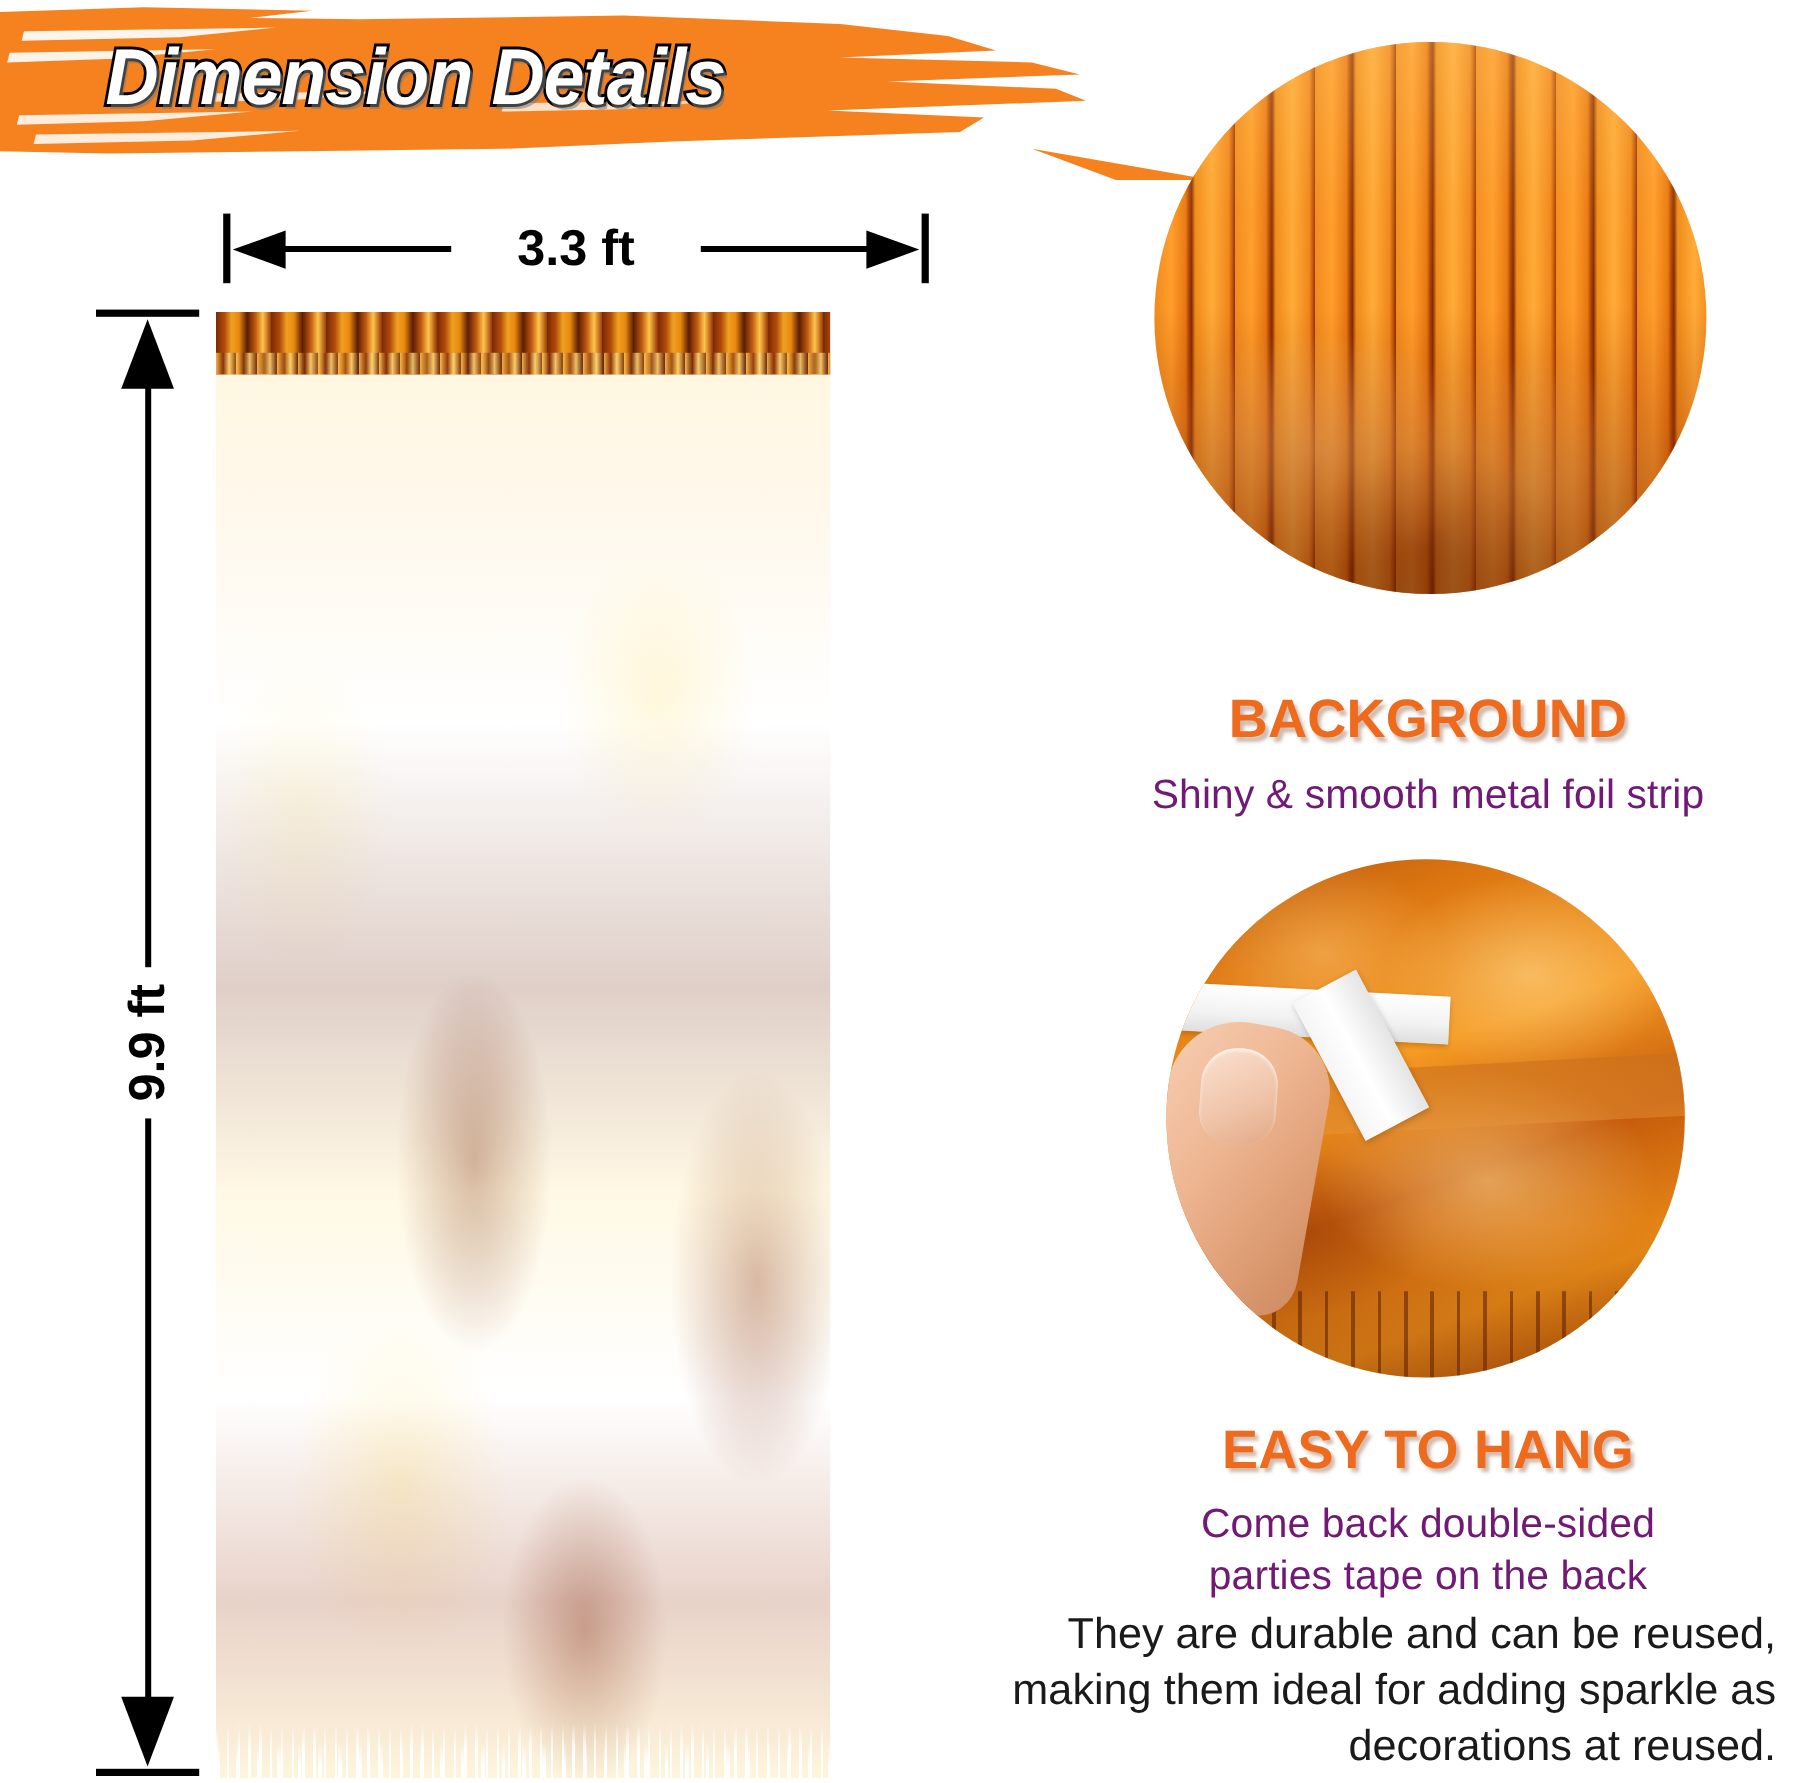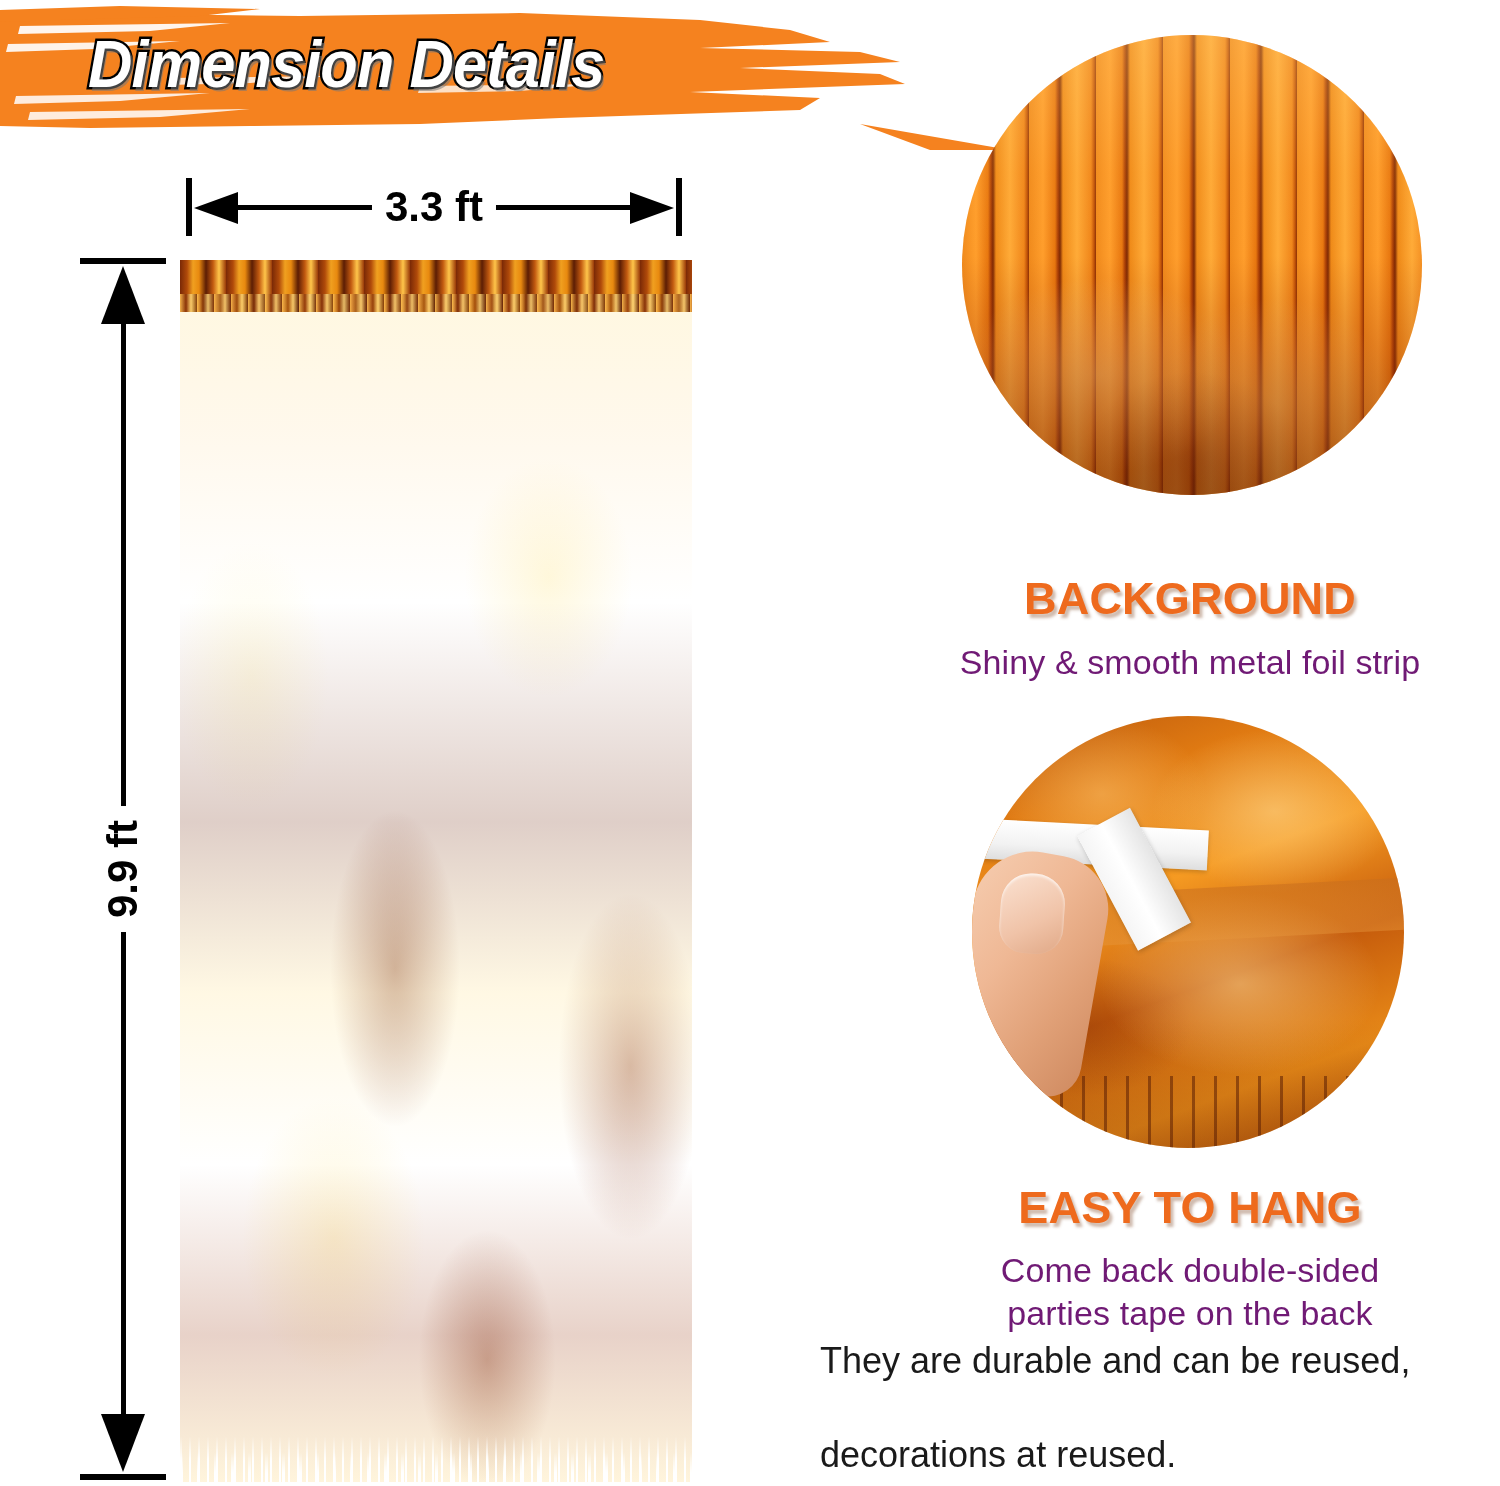--- a/index.html
+++ b/index.html
@@ -45,21 +45,21 @@
     -webkit-text-stroke: 5px #000000;
     paint-order: stroke fill;
     text-shadow: 3px 4px 0 rgba(120,120,120,0.55);
   }
 
   
   #dim-h {
     position: absolute;
     left: 186px;
     top: 178px;
-    width: 496px;
+    width: 588px;
     height: 58px;
   }
   .cap-v {
     position: absolute;
     top: 0;
     width: 6px;
     height: 58px;
     background: #000;
   }
   #cap-left  { left: 0; }
@@ -380,21 +380,21 @@
     color: #701a75;
     line-height: 1.26;
     letter-spacing: 0.1px;
   }
 
   #footer-note {
     position: absolute;
     left: 820px;
     top: 1338px;
     width: 660px;
-    text-align: left;
+    text-align: right;
     font-family: "Liberation Sans Narrow", "Liberation Sans", sans-serif;
     font-size: 36px;
     color: #1a1a1a;
     line-height: 1.30;
   }
 </style>
 </head>
 <body>
 
 <div id="page">
@@ -472,17 +472,17 @@
   <div class="feature-block" id="feature-hang">
     <div class="feature-heading">EASY TO HANG</div>
     <div class="feature-sub">
       <span>Come back double-sided</span><br>
       <span>parties tape on the back</span>
     </div>
   </div>
 
   <div id="footer-note">
     <span>They are durable and can be reused,</span><br>
-    <br>
+    <span>making them ideal for adding sparkle as</span><br>
     <span>decorations at reused.</span>
   </div>
 
 </div>
 
 </body></html>

